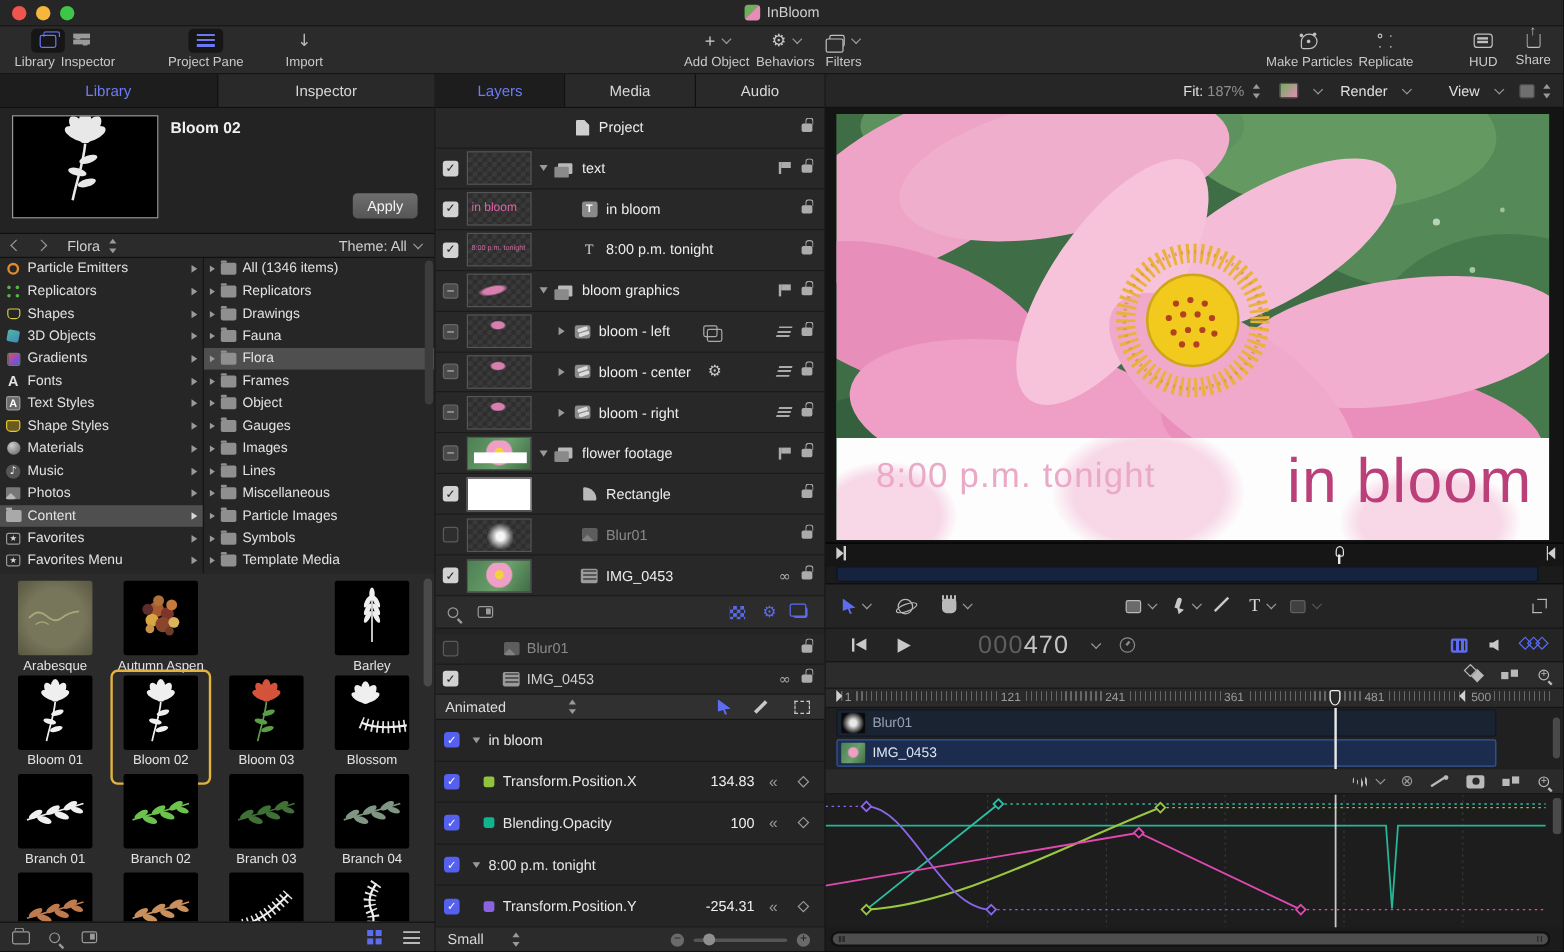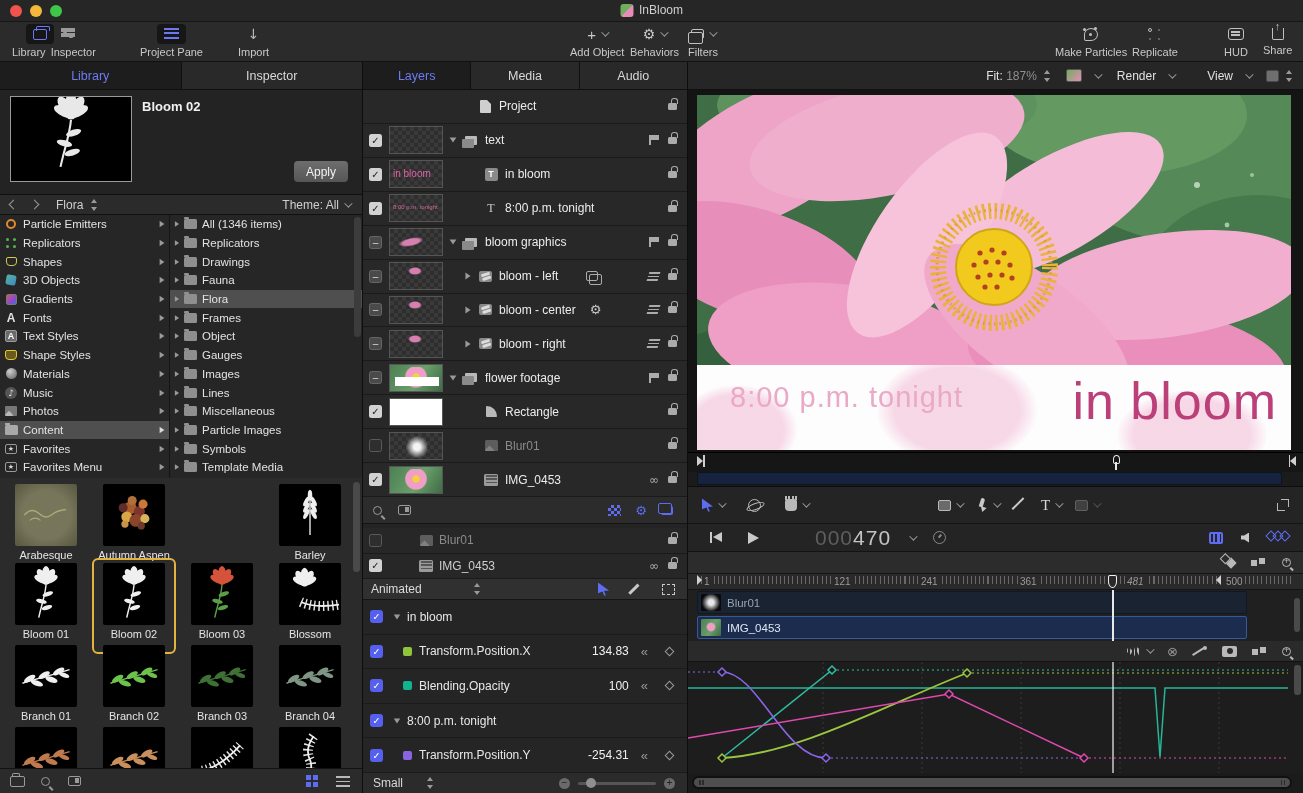--- a/index.html
+++ b/index.html
@@ -1275,21 +1275,21 @@
       <span class="zoomic"></span>
     </div>
 
     <div class="ruler">
       <span class="ticks"></span>
       <span class="rin"></span>
       <span class="rlabel" style="left:14px;">1</span>
       <span class="rlabel" style="left:144px;">121</span>
       <span class="rlabel" style="left:231px;">241</span>
       <span class="rlabel" style="left:330px;">361</span>
-      <span class="rlabel" style="left:437px;font-style:italic;">481</span>
+      <span class="rlabel" style="left:447px;">481</span>
       <span class="rout"></span>
       <span class="rlabel" style="left:536px;">500</span>
       <span class="phmark"></span>
     </div>
 
     <div class="lanes">
       <div class="lane blur">
         <span class="lanethumb b"></span>
         <span>Blur01</span>
       </div>

